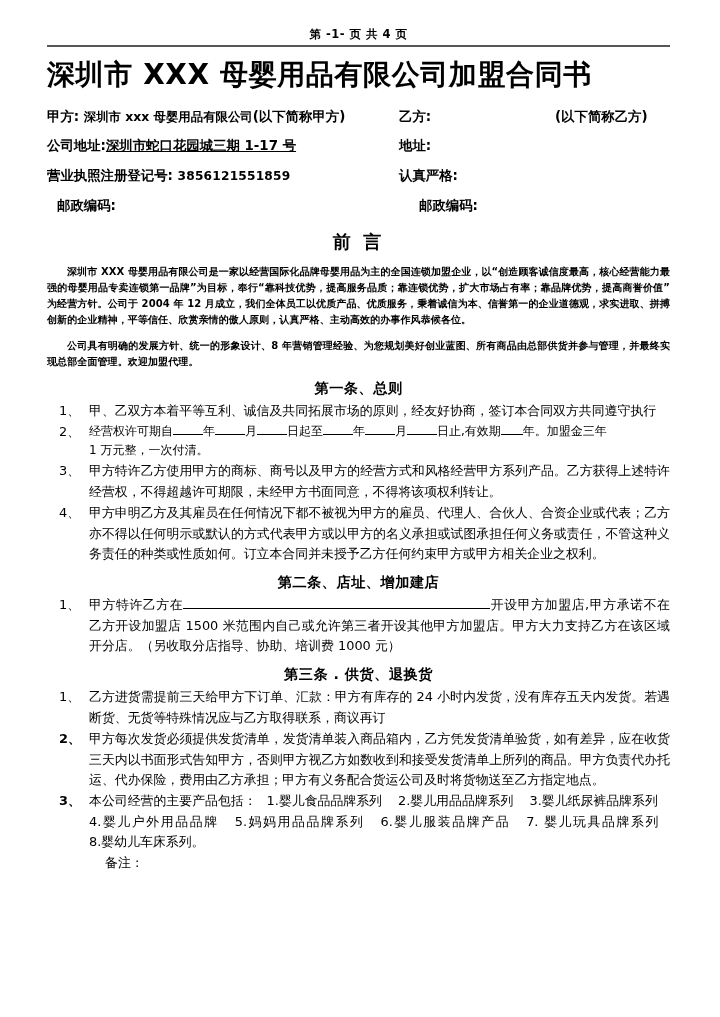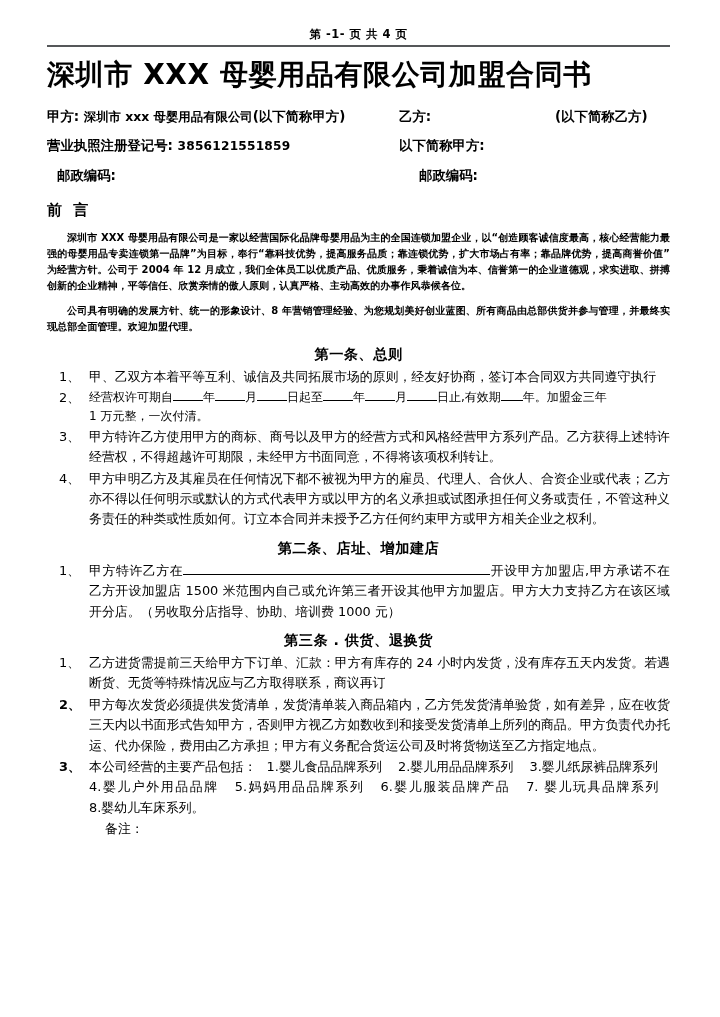--- a/index.html
+++ b/index.html
@@ -90,21 +90,22 @@
   .tail-note {
     position: absolute;
     left: 156px;
     top: 0;
     white-space: nowrap;
   }
   .small-alpha { font-size: 12.4px; }
 
   
   .center-heading {
-    font-size: 15px;
+    text-align: center;
+    font-size: 18px;
     font-weight: bold;
     letter-spacing: 3px;
     margin: 16px 0 10px 0;
   }
   .section-heading {
     text-align: center;
     font-size: 14.2px;
     font-weight: bold;
     letter-spacing: 0.5px;
     margin: 9px 0 3px 0;
@@ -188,28 +189,37 @@
         <div class="party-left">
           <span>甲方:</span>
           <span class="small-alpha">深圳市 xxx 母婴用品有限公司</span><span>(以下简称甲方)</span>
         </div>
         <div class="party-right">
           <span>乙方:</span>
           <span class="tail-note">(以下简称乙方)</span>
         </div>
       </div>
 
+      <div class="party-row">
+        <div class="party-left">
+          <span>公司地址:</span><span class="u-line">深圳市蛇口花园城三期 1-17 号</span>
+        </div>
+        <div class="party-right">
+          <span>地址:</span>
+          <span></span>
+        </div>
+      </div>
 
       <div class="party-row">
         <div class="party-left">
           <span>营业执照注册登记号:</span>
           <span class="reg-num">3856121551859</span>
         </div>
         <div class="party-right">
-          <span>以下简称甲方:</span>
+          <span>认真严格:</span>
           <span></span>
         </div>
       </div>
 
       <div class="party-row indent">
         <div class="party-left">
           <span>邮政编码:</span>
           <span></span>
         </div>
         <div class="party-right">

